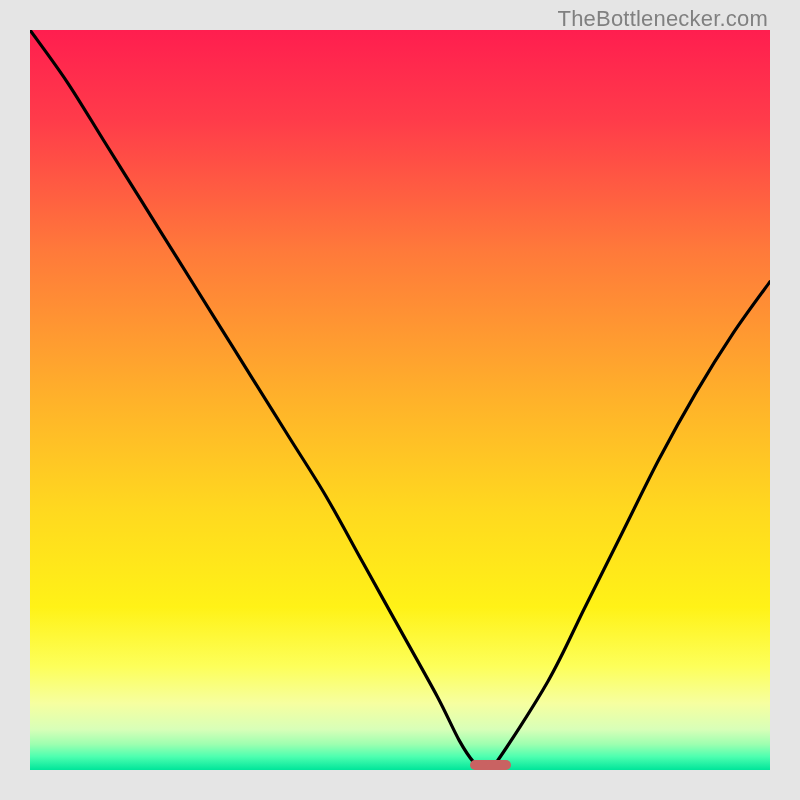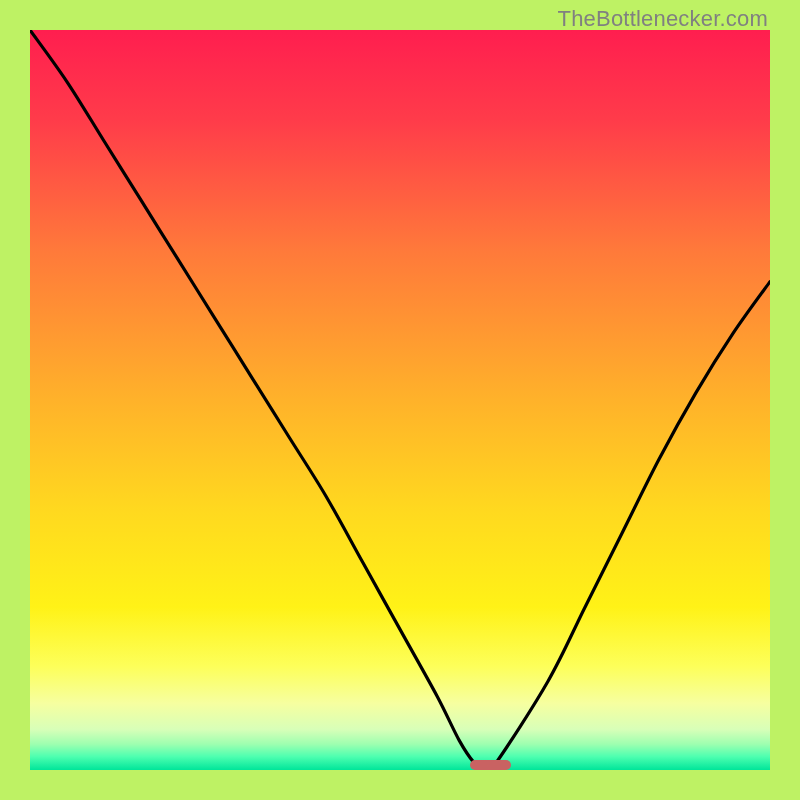--- a/index.html
+++ b/index.html
@@ -7,21 +7,21 @@
     padding: 0;
     width: 800px;
     height: 800px;
     background: #000;
     overflow: hidden;
   }
   .frame {
     position: relative;
     width: 800px;
     height: 800px;
-    background: #bef264;
+    background: #e5e5e5;
   }
   .plot-area {
     position: absolute;
     left: 30px;
     top: 30px;
     width: 740px;
     height: 740px;
     overflow: hidden;
   }
   .gradient-bg {

